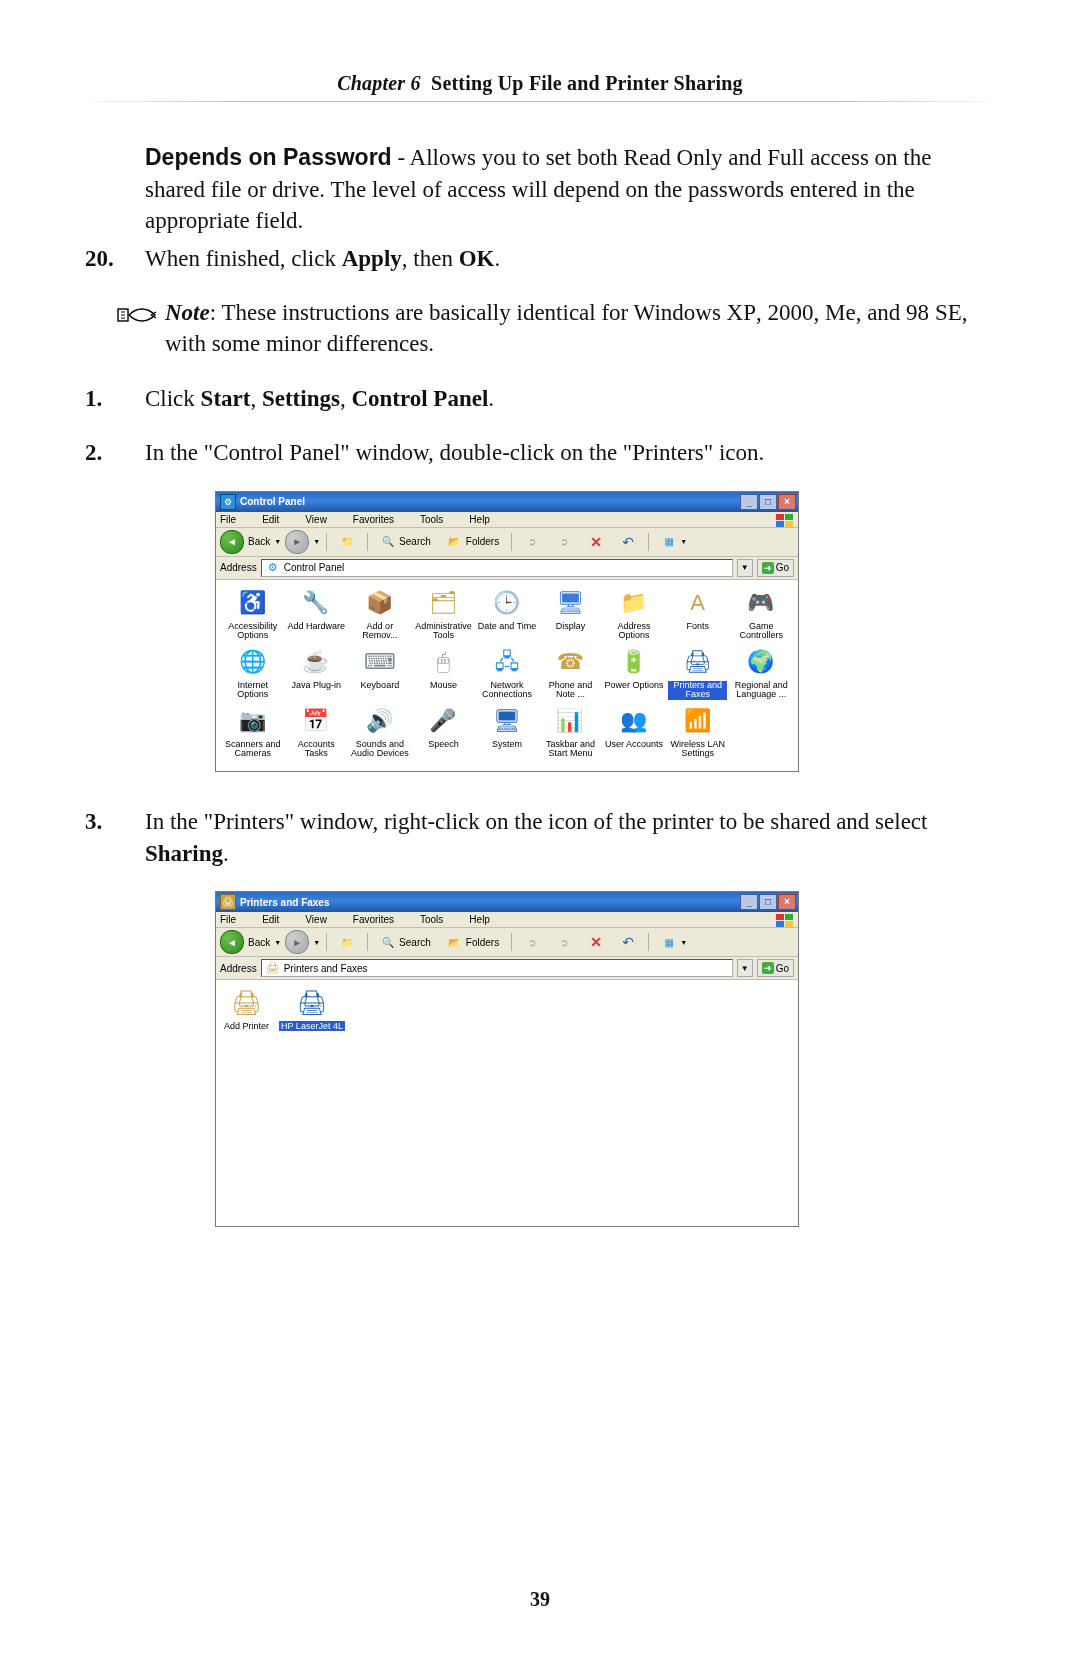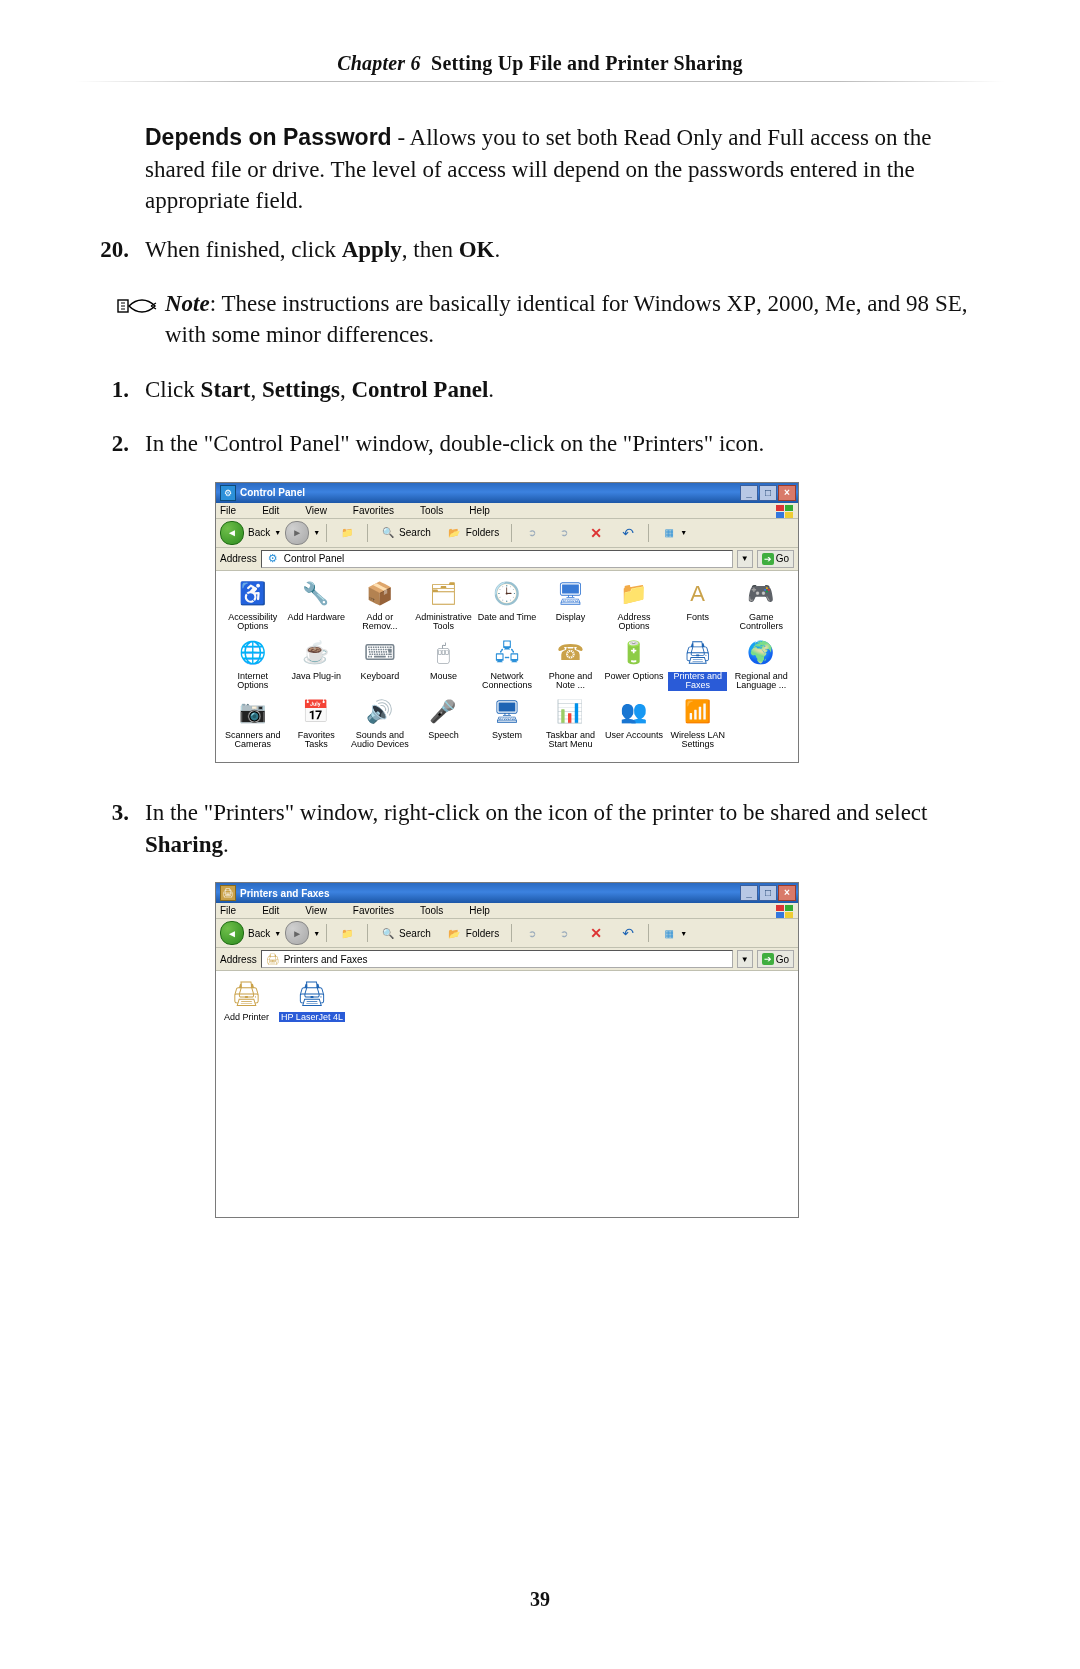--- a/index.html
+++ b/index.html
@@ -3,27 +3,27 @@
 <meta charset="utf-8">
 <style>
   :root{
     --blue-titlebar:#0a246a;
     --xp-bar:linear-gradient(#2a6ac1,#3c82e0 45%,#1c57a7);
     --beige:#ece9d8;
     --font-doc:"Palatino Linotype","Book Antiqua",Palatino,Georgia,serif;
     --font-ui:"Tahoma","Segoe UI",Arial,sans-serif;
   }
   body{margin:0;background:#fff;font-family:var(--font-doc);color:#111;width:1080px;}
-  .page{width:1080px;min-height:1669px;position:relative;padding:52px 85px 70px 85px;box-sizing:border-box;}
+  .page{width:1080px;min-height:1669px;position:relative;padding:72px 85px 70px 85px;box-sizing:border-box;}
   .chapter-hdr{text-align:center;font-weight:bold;font-size:20px;letter-spacing:.2px;margin-bottom:6px;}
   .chapter-hdr .ital{font-style:italic;}
   .hr{height:1px;background:linear-gradient(to right,transparent,#bbb 18%,#bbb 82%,transparent);margin:4px -10px 40px -10px;}
-  .para{font-size:23px;line-height:1.38;margin:0 0 17px 60px;}
+  .para{font-size:23px;line-height:1.38;margin:0 0 6px 60px;}
   .num-item{display:flex;font-size:23px;line-height:1.38;margin:0 0 22px 0;}
-  .num-item .num{width:44px;flex:none;font-weight:bold;text-align:right;padding-right:16px;}
+  .num-item .num{width:44px;flex:none;font-weight:bold;text-align:left;padding-right:16px;}
   .num-item .body{flex:1;}
   h2.section{font-weight:bold;font-size:30px;margin:30px 0 12px 0;}
   .intro{font-size:23px;line-height:1.38;margin:0 0 22px 0;}
   .note-row{display:flex;margin:0 0 24px 32px;}
   .note-icon{width:48px;flex:none;padding-top:4px;}
   .note-body{flex:1;font-size:23px;line-height:1.36;}
   .smallcaps{font-variant:small-caps;}
   .b{font-weight:bold;}
   .i{font-style:italic;}
   .screenshot{border:1px solid #7a7a7a;width:582px;margin:6px auto 34px 130px;font-family:var(--font-ui);font-size:10px;color:#000;background:#fff;}
@@ -293,21 +293,21 @@
         </div>
         <div class="cp-item">
           <div class="ico" style="color:#7a8690;font-size:22px">📷</div>
           <div class="lbl">
             <span>Scanners and Cameras</span>
           </div>
         </div>
         <div class="cp-item">
           <div class="ico" style="color:#caa24a;font-size:22px">📅</div>
           <div class="lbl">
-            <span>Favorites Tasks</span>
+            <span>Accounts Tasks</span>
           </div>
         </div>
         <div class="cp-item">
           <div class="ico" style="color:#7a8690;font-size:22px">🔊</div>
           <div class="lbl">
             <span>Sounds and Audio Devices</span>
           </div>
         </div>
         <div class="cp-item">
           <div class="ico" style="color:#7a8690;font-size:22px">🎤</div>

